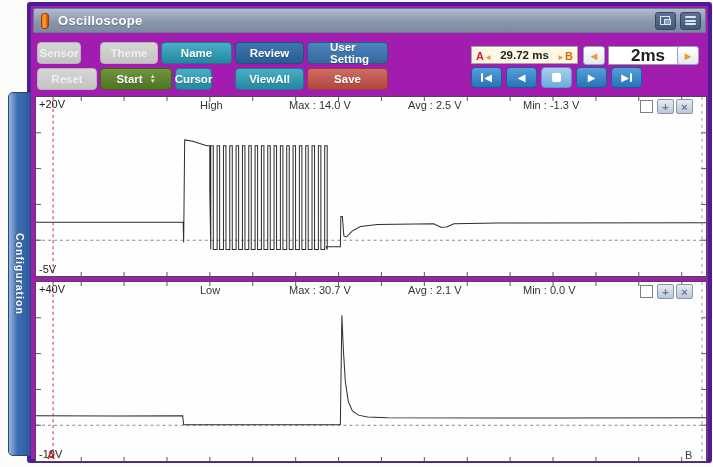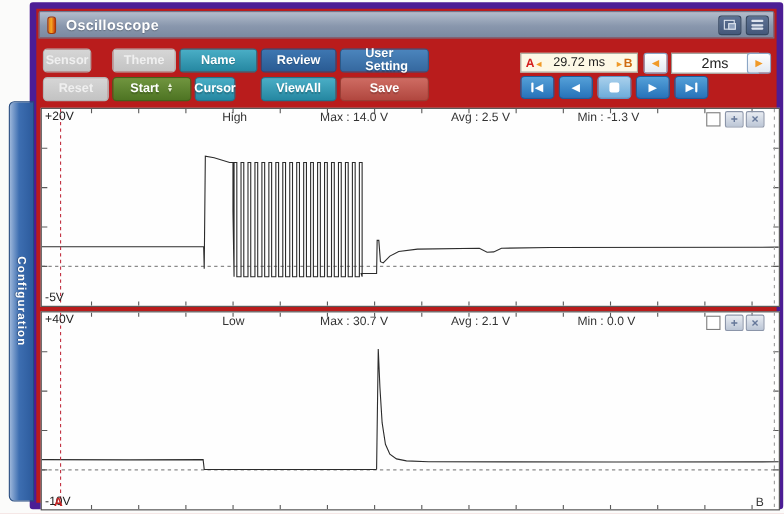--- a/index.html
+++ b/index.html
@@ -1,21 +1,21 @@
 <!DOCTYPE html>
 <html><head>
 <meta charset="utf-8">
 <style>
   * { margin:0; padding:0; box-sizing:border-box; }
   html,body { width:713px; height:467px; background:#fbfbfa; font-family:"Liberation Sans", sans-serif; overflow:hidden; }
   .page { position:relative; width:713px; height:467px; }
 
   
   .window { position:absolute; left:27px; top:2px; width:685px; height:461px;
-    background:#b91c1c; border:6px solid #4c1d95; border-radius:3px; }
+    background:#a21caf; border:4px solid #4c1d95; border-radius:3px; }
 
   .titlebar { position:absolute; left:2px; top:2px; right:2px; height:25px;
     background:linear-gradient(#b2bdcc, #8997ad 55%, #7b8aa1);
     border:1px solid #6b7a92; border-radius:2px 2px 0 0;
     display:flex; align-items:center; padding:0 4px 0 7px; }
   .app-icon { width:8px; height:16px; border-radius:3px;
     background:linear-gradient(90deg,#e87b10,#f5a623 45%,#c83c0a); border:1px solid #a33608; }
   .title-text { color:#ffffff; font-size:13px; font-weight:bold; margin-left:9px; letter-spacing:0.3px;
     text-shadow:0 1px 1px rgba(0,0,0,0.25); }
   .tb-btns { margin-left:auto; display:flex; gap:4px; }
@@ -38,27 +38,27 @@
   .btn.green { background:linear-gradient(#70953f,#4e7423); border-color:#42621b; }
   .btn.red   { background:linear-gradient(#ce6c63,#b1473f); border-color:#993e35; }
   .spinner { display:inline-flex; flex-direction:column; margin-left:7px; font-size:6px; line-height:5px; color:#e8f0d8; }
 
   
   .ab-box { position:absolute; left:440px; top:40px; width:107px; height:18px; background:#fdf8e6;
     border:1px solid #a7a79b; display:flex; align-items:center; justify-content:space-between; padding:0 4px; }
   .ab-a { color:#d42020; font-weight:bold; font-size:11px; }
   .ab-b { color:#cf6a12; font-weight:bold; font-size:11px; }
   .ab-tri { color:#f09a28; font-size:8px; }
-  .ab-val { color:#1d1d1d; font-weight:normal; font-size:11.5px; }
+  .ab-val { color:#1d1d1d; font-weight:bold; font-size:11.5px; }
   .stepper { position:absolute; top:40px; width:22px; height:19px; border:1px solid #8ba6c6; border-radius:3px;
     background:linear-gradient(#ffffff,#e2e9f2); display:flex; align-items:center; justify-content:center;
     color:#f09a28; font-size:11px; cursor:pointer; }
   .tb-field { position:absolute; left:577px; top:40px; width:80px; height:19px; background:#ffffff;
     border:1px solid #9a9a93; display:flex; align-items:center; justify-content:center;
-    font-size:13px; font-weight:normal; color:#222; }
+    font-size:17px; font-weight:bold; color:#222; }
   .playback { position:absolute; left:440px; top:61px; display:flex; gap:4px; }
   .pb { width:31px; height:21px; border-radius:4px; border:1px solid #1d5c9c;
     background:linear-gradient(#55a0d8,#2673ba); color:#fff; display:flex; align-items:center; justify-content:center;
     gap:1px; font-size:10px; cursor:pointer; }
   .pb.stop { background:linear-gradient(#a9d0ec,#6cacda); border-color:#5b94c4; }
   .pb .bar { width:2px; height:9px; background:#fff; border-radius:1px; }
   .pb .sq { width:9px; height:9px; background:#fff; border-radius:2px; }
 
   
   .chart { position:absolute; left:4px; width:672px; height:181px; background:#fefefe; border:1px solid #4a4a4a; }

